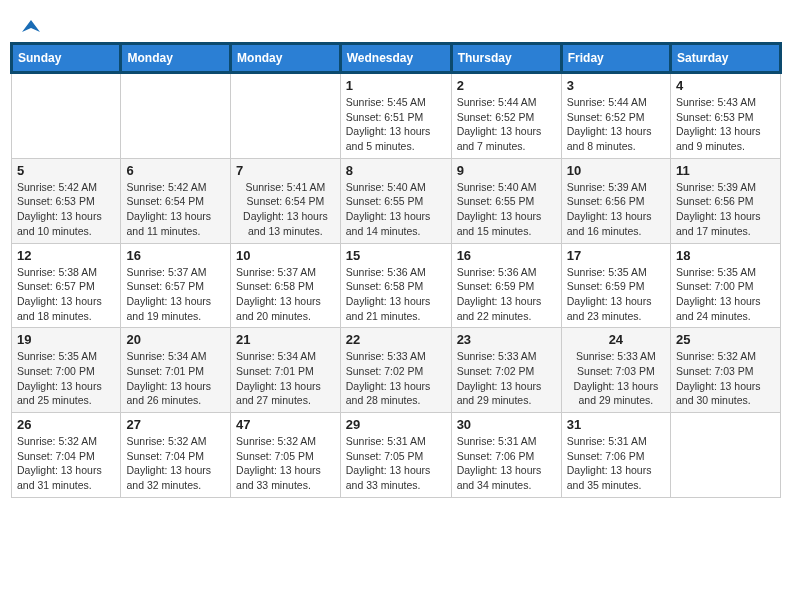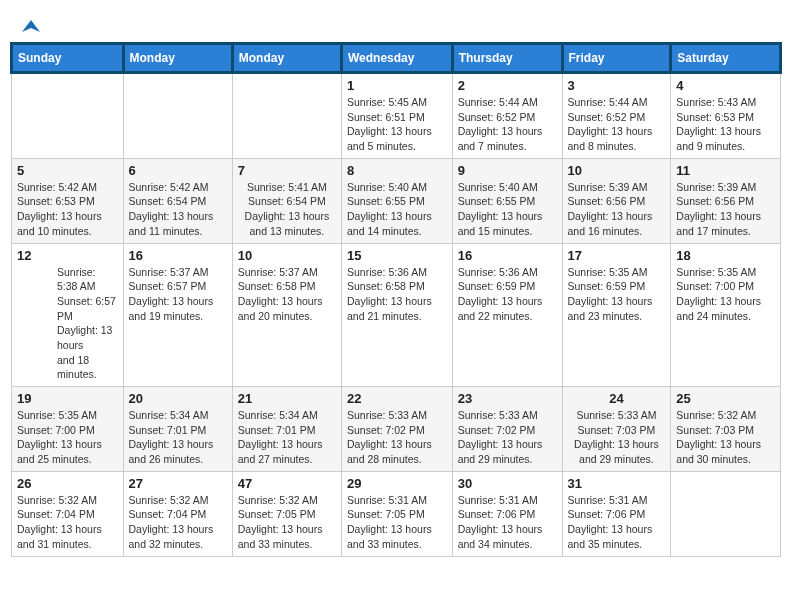--- a/index.html
+++ b/index.html
@@ -199,21 +199,21 @@
           <span class="day-num">11</span>
           <div class="day-info" style="white-space: pre-line;">Sunrise: 5:39 AM
 Sunset: 6:56 PM
 Daylight: 13 hours
 and 17 minutes.</div>
         </td>
       </tr>
       <tr>
         <td>
           <span class="day-num">12</span>
-          <div class="day-info" style="white-space: pre-line; margin-left: 40px;">Sunrise: 5:38 AM
+          <div class="day-info" style="white-space: pre-line;">Sunrise: 5:38 AM
 Sunset: 6:57 PM
 Daylight: 13 hours
 and 18 minutes.</div>
         </td>
         <td>
           <span class="day-num">16</span>
           <div class="day-info" style="white-space: pre-line;">Sunrise: 5:37 AM
 Sunset: 6:57 PM
 Daylight: 13 hours
 and 19 minutes.</div>

